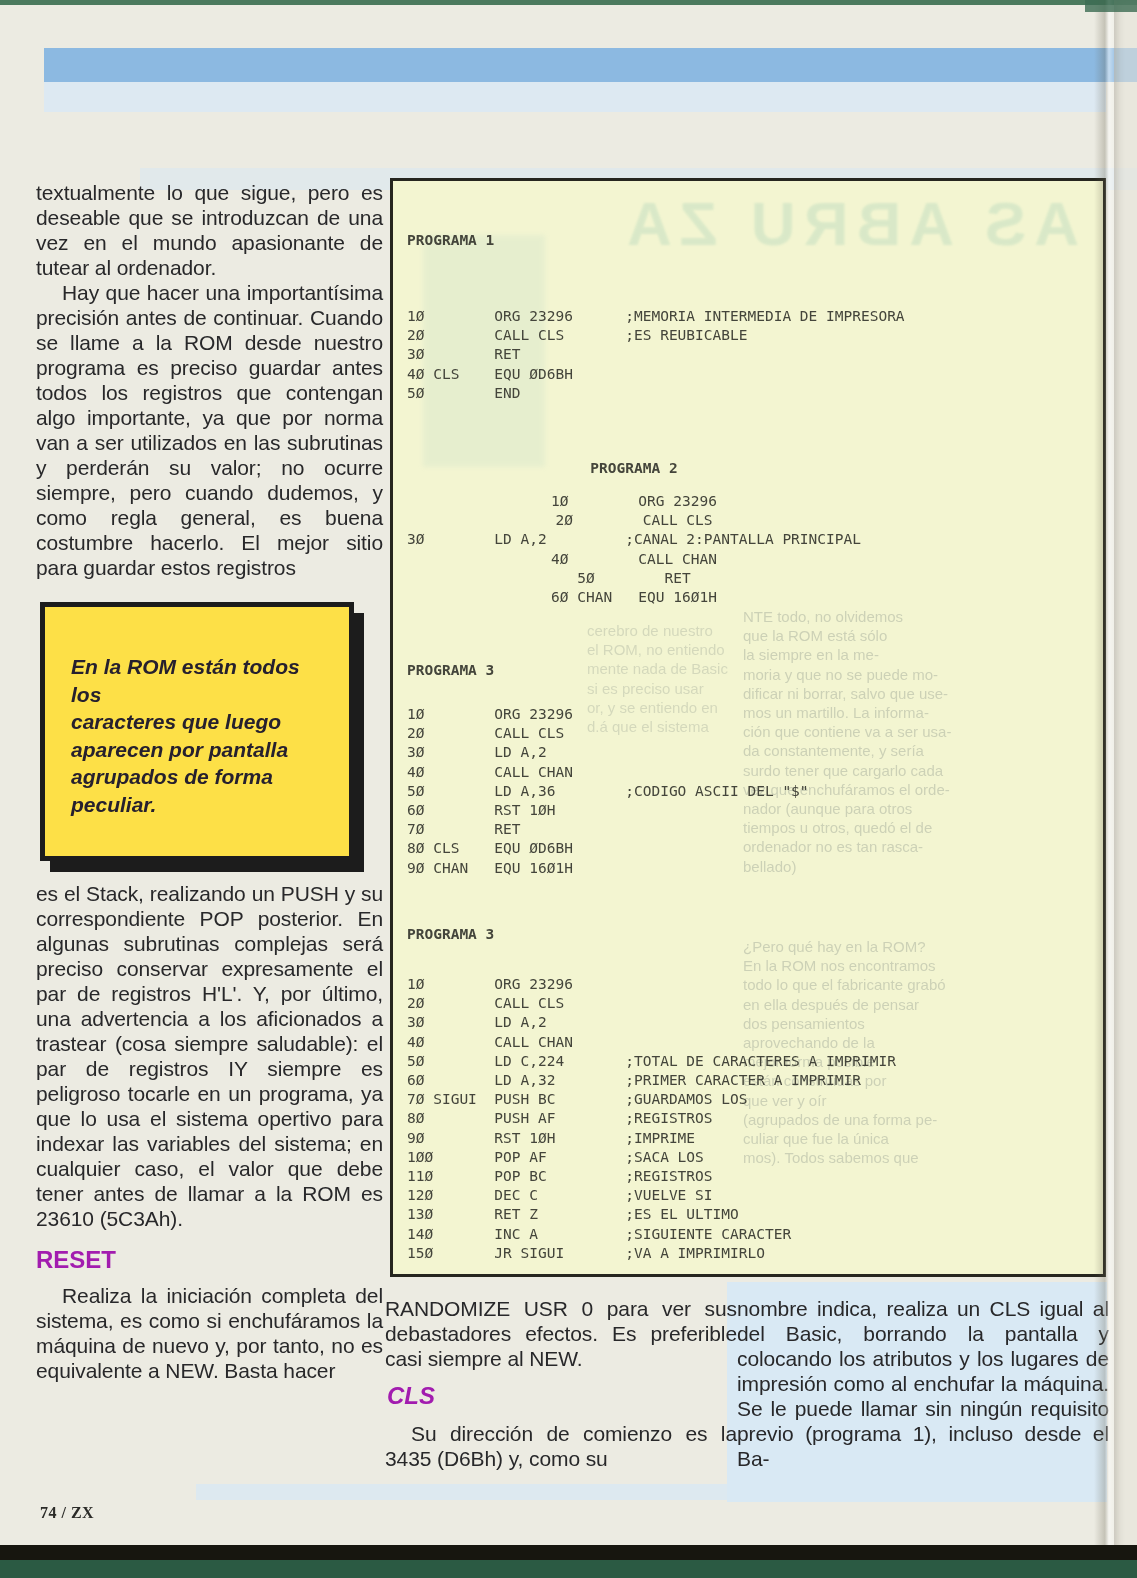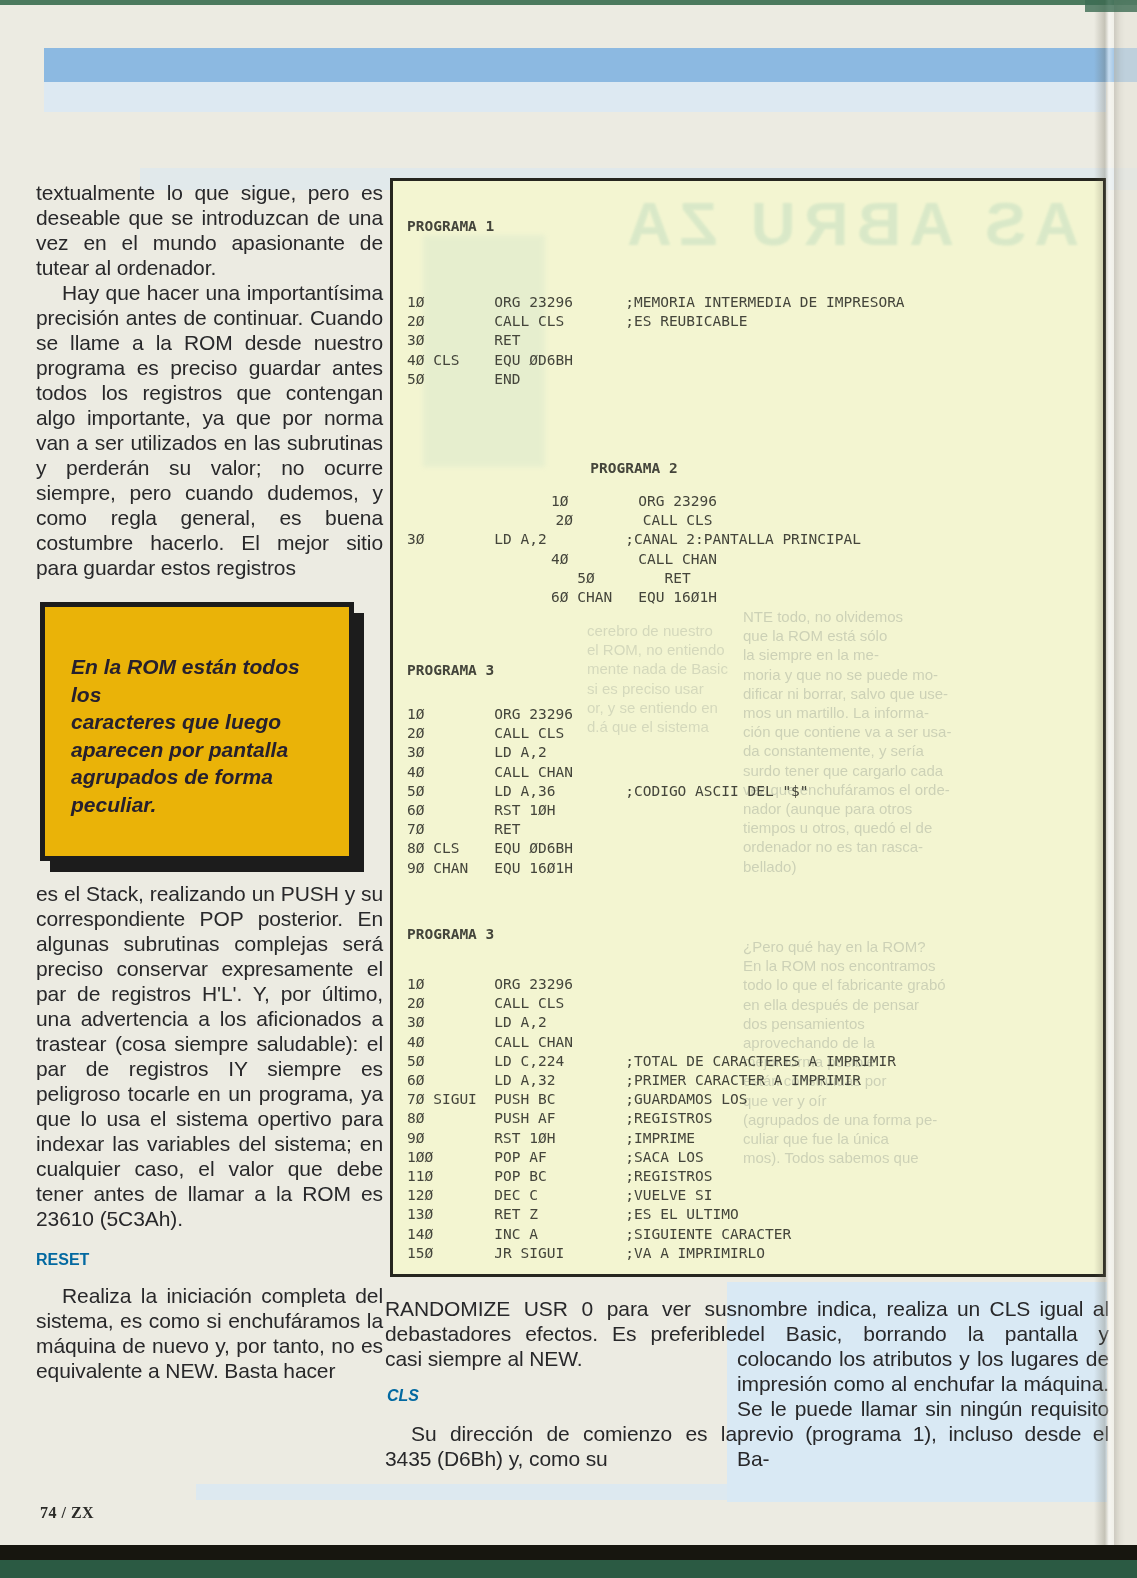--- a/index.html
+++ b/index.html
@@ -28,45 +28,45 @@
   .bottom-blue{left:727px;top:1282px;width:380px;height:220px;background:#d9e9f4;}
   .bottom-blue-strip{left:196px;top:1484px;width:531px;height:16px;background:#d9e9f4;opacity:.8;}
 
   
   .left-col{left:36px;top:180px;width:347px;}
   .left-col p, .mid-col p, .right-col p{
     margin:0;font-size:21px;line-height:25px;text-align:justify;
     letter-spacing:-0.1px;
   }
   p.indent{text-indent:26px;}
-  h2.sec{margin:16px 0 10px 0;font-size:16px;line-height:26px;font-weight:bold;color:#0369a1;}
+  h2.sec{margin:16px 0 10px 0;font-size:24px;line-height:26px;font-weight:bold;color:#a21caf;}
 
   
   .callout{
     margin:22px 0 20px 4px;width:254px;
-    background:#eab308;border:5px solid #1c1c1c;
+    background:#fde047;border:5px solid #1c1c1c;
     box-shadow:10px 11px 0 0 #1c1c1c;
     padding:46px 24px 38px 26px;
   }
   .callout .ctext{
     font-weight:bold;font-style:italic;font-size:21px;line-height:27.5px;
     color:#26202e;white-space:pre-line;text-align:left;
   }
 
   
   .code-box{
     left:390px;top:178px;width:710px;height:1093px;
     background:#f3f5d1;border:3px solid #26261f;
   }
   .program{position:absolute;left:14px;}
   .ptitle{font-family:"DejaVu Sans Mono", monospace;font-weight:bold;
           font-size:14.5px;line-height:18px;color:#44453b;}
   pre.code{margin:0;font-family:"DejaVu Sans Mono", monospace;font-weight:normal;
            font-size:14.5px;line-height:19.2px;color:#44453b;white-space:pre;}
-  .prog-1{top:36px;}  .prog-1 pre{margin-top:58px;}
+  .prog-1{top:50px;}  .prog-1 pre{margin-top:58px;}
   .prog-2{top:278px;text-align:center;} .prog-2 pre{margin-top:15px;}
   .prog-3{top:480px;} .prog-3 pre{margin-top:26px;}
   .prog-4{top:744px;} .prog-4 pre{margin-top:32px;}
 
   
   .ghost{position:absolute;color:#8f988c;font-size:15px;line-height:19.2px;
          filter:blur(.6px);opacity:.38;white-space:pre;pointer-events:none;}
   .ghost-a{left:350px;top:426px;}
   .ghost-b{left:350px;top:756px;}
   .ghost-c{left:194px;top:440px;opacity:.3;}

